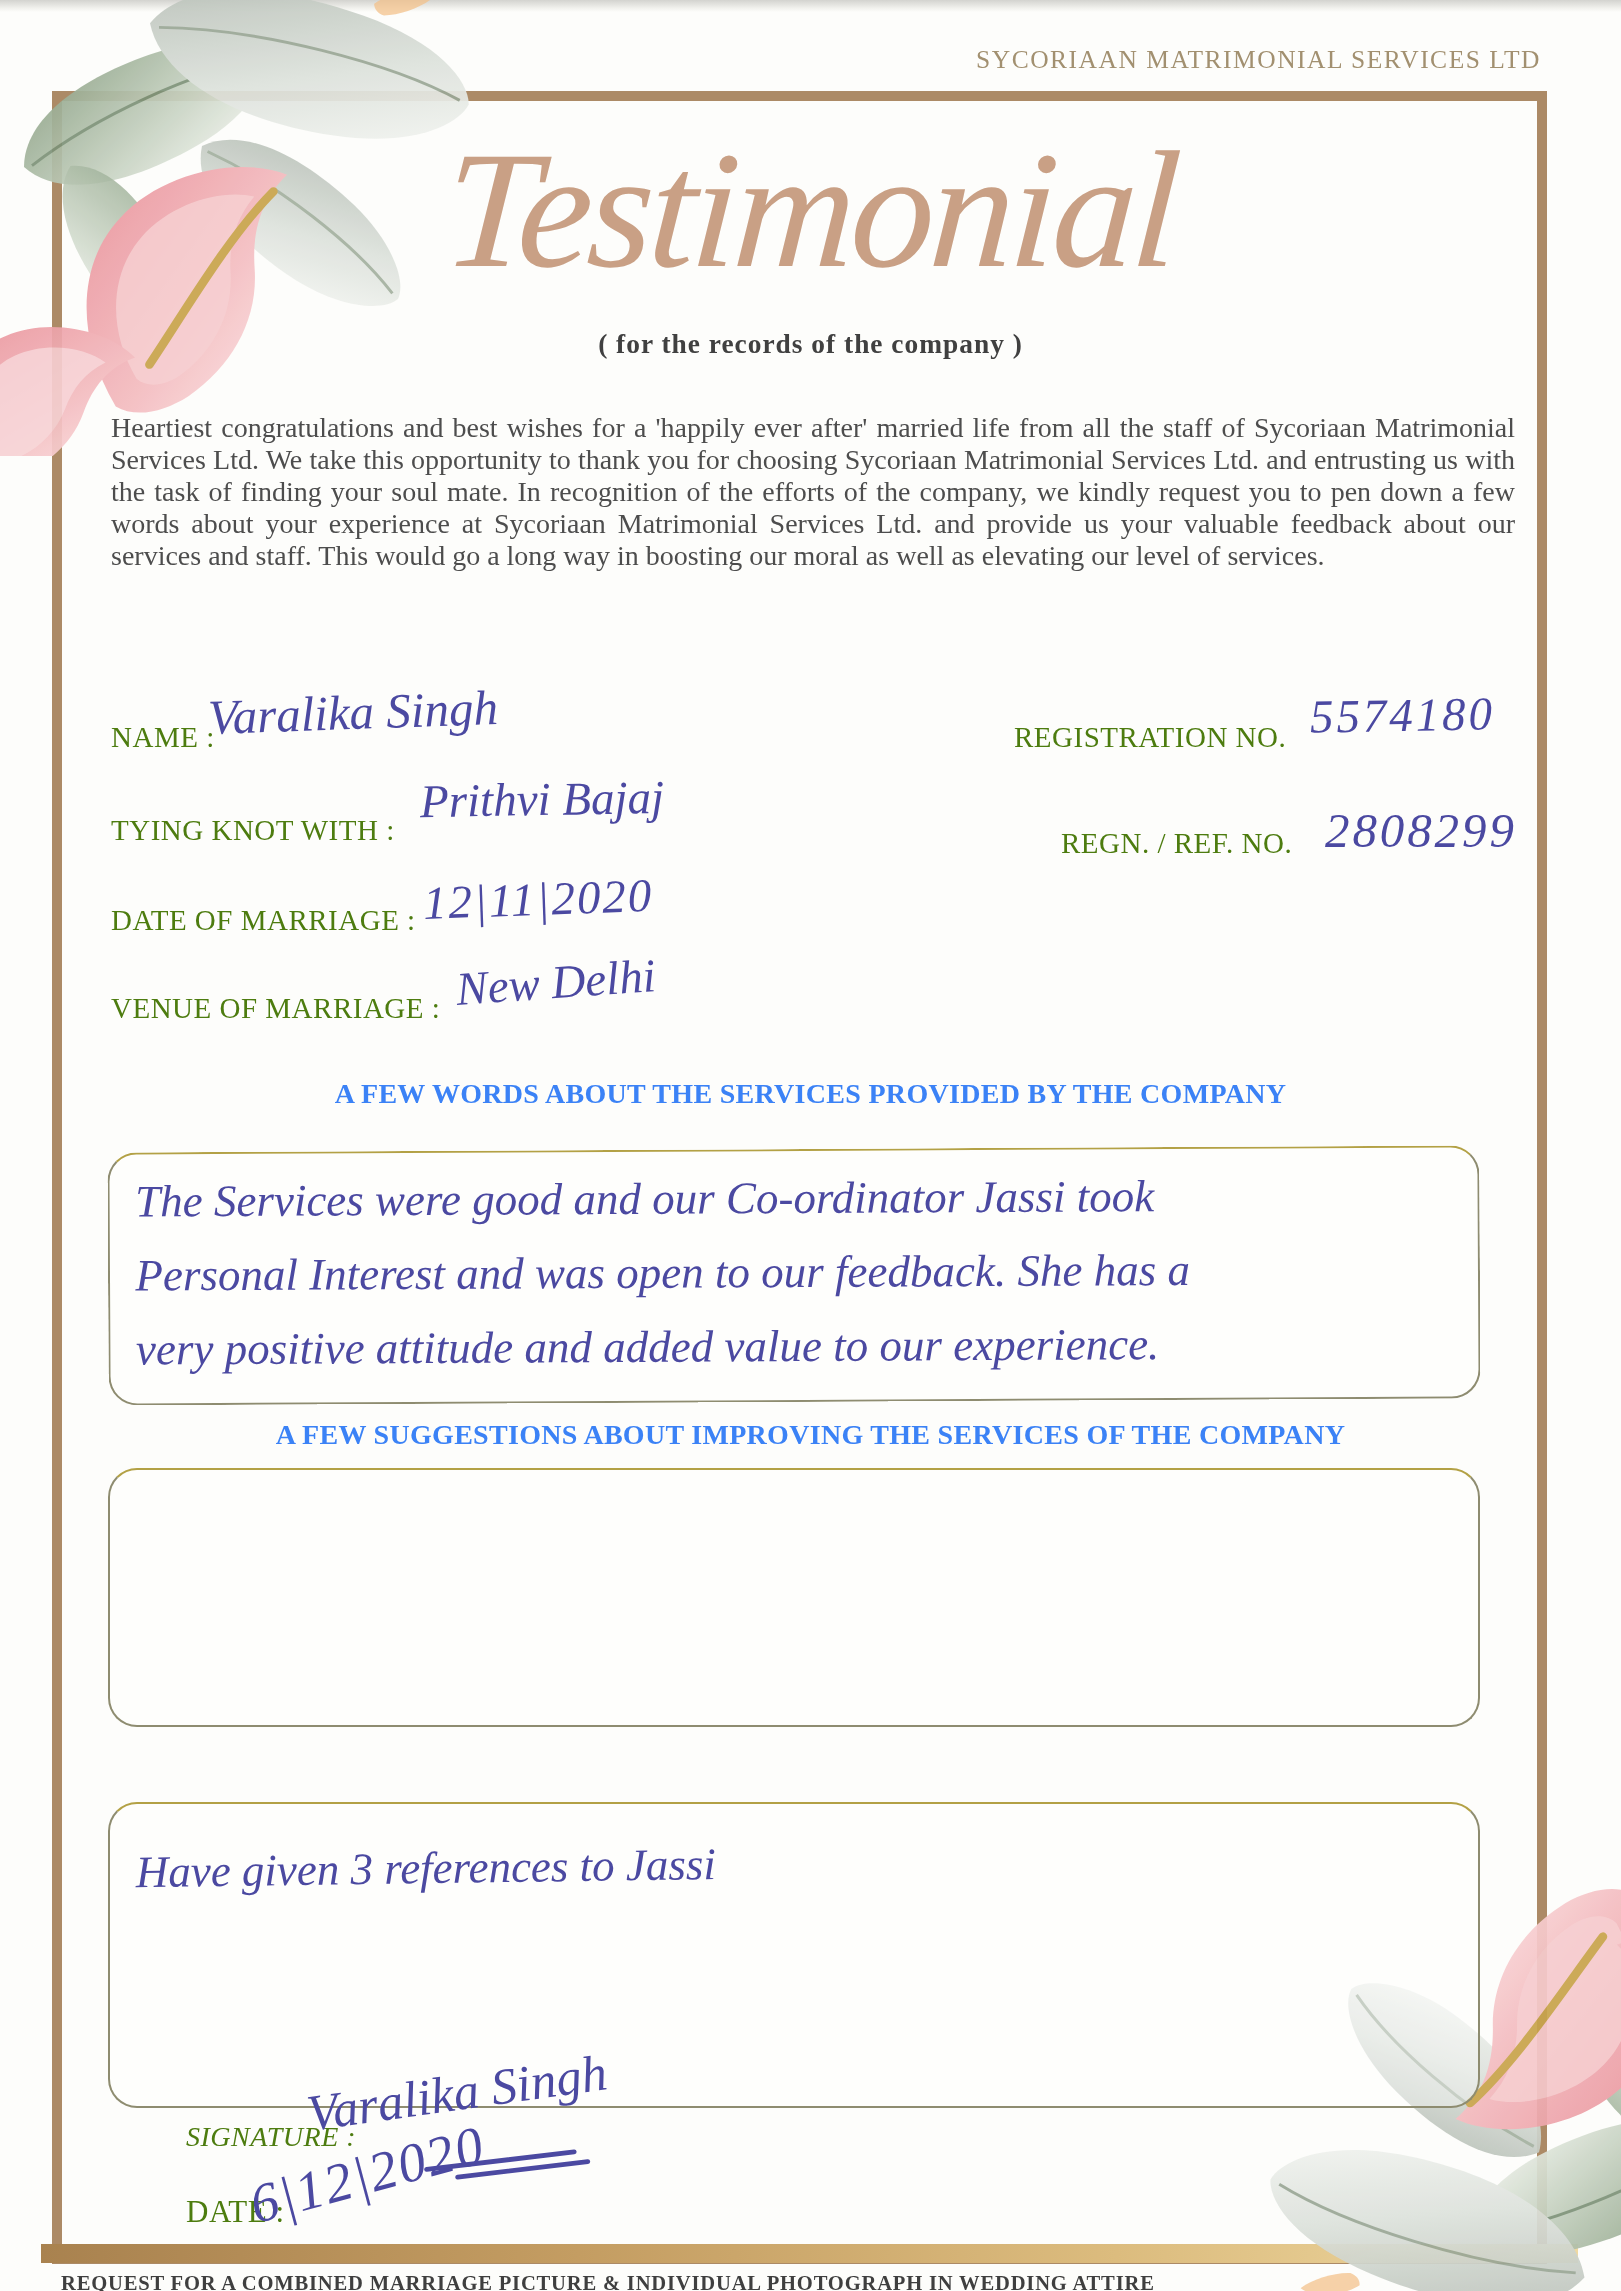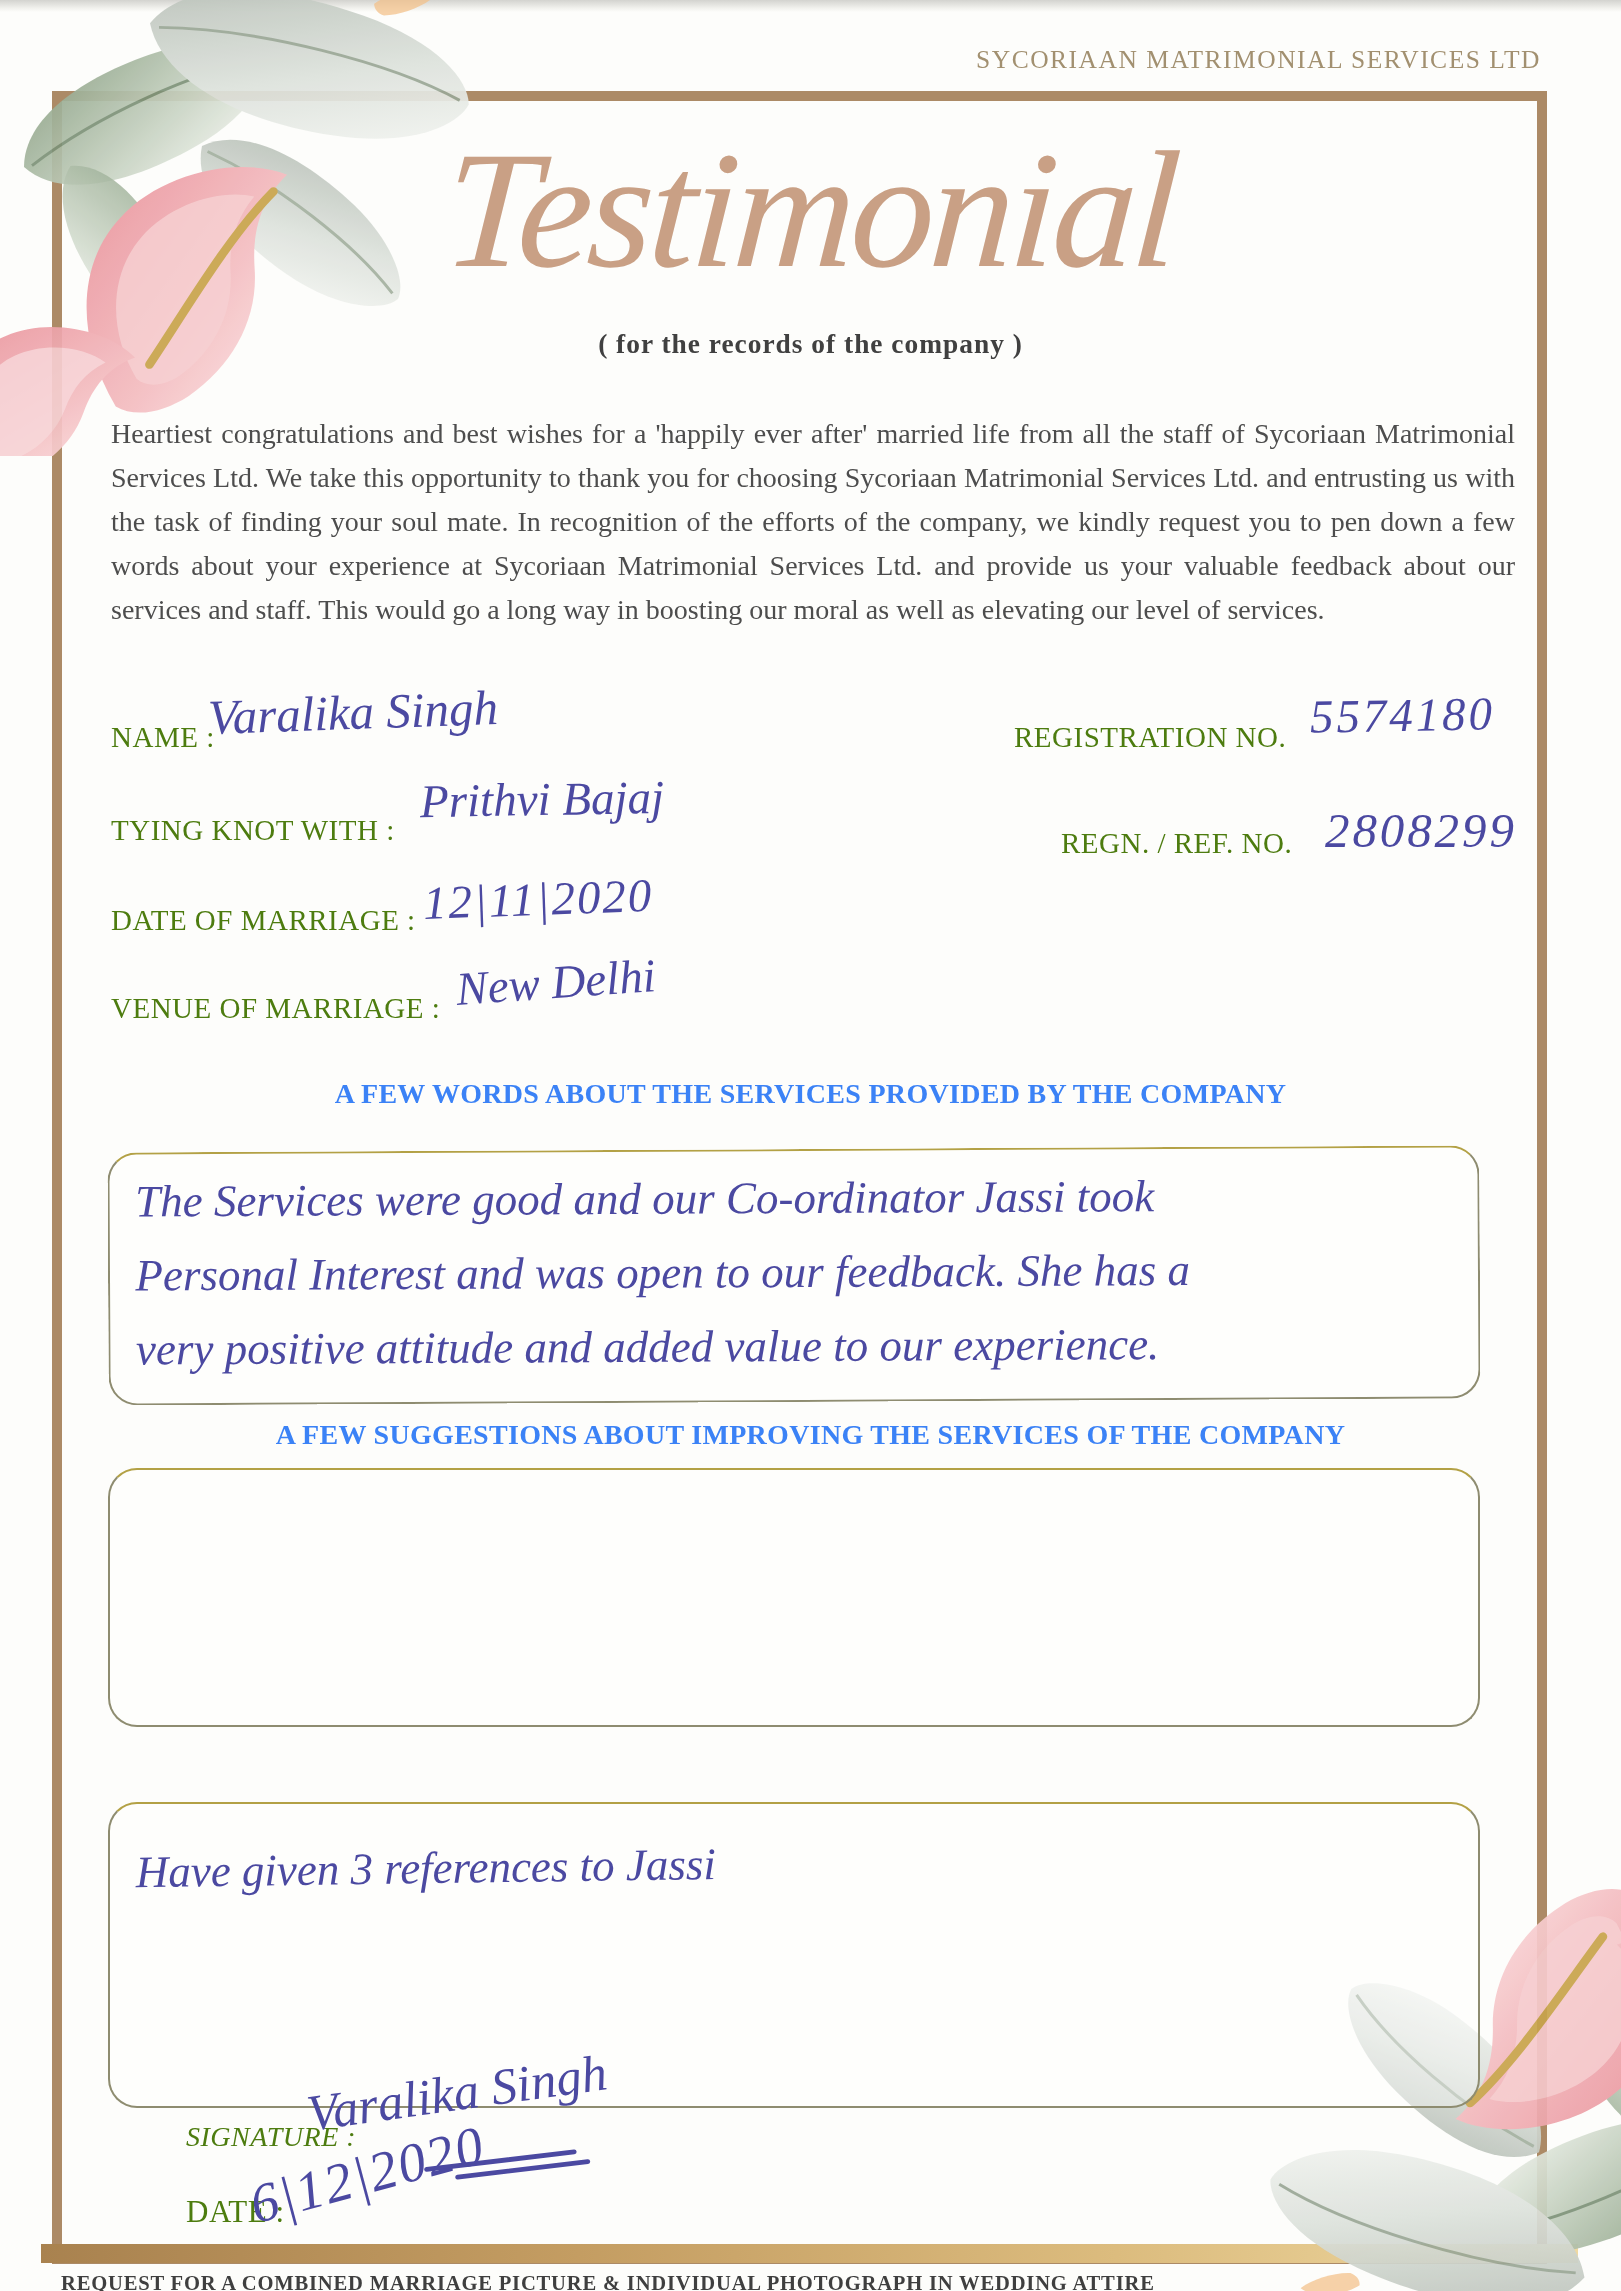--- a/index.html
+++ b/index.html
@@ -21,21 +21,21 @@
   .company{position:absolute;top:45px;right:80px;z-index:3;color:#a29070;
            font-size:25.5px;letter-spacing:1.5px;}
   
   .title-script{position:absolute;top:114px;left:0;width:100%;text-align:center;z-index:3;
            font-style:italic;font-size:167px;color:#c9a085;letter-spacing:-3.9px;
            transform:skewX(-4deg);}
   .title-sub{position:absolute;top:329px;left:0;width:100%;text-align:center;z-index:3;
            font-size:27.4px;color:#404040;letter-spacing:1px;font-weight:bold;}
   
   .intro{position:absolute;left:111px;top:412px;width:1404px;z-index:3;
-         font-size:28px;line-height:44px;text-align:justify;color:#4d4d4d;}
+         font-size:28px;line-height:32px;text-align:justify;color:#4d4d4d;}
   
   .label{position:absolute;z-index:3;color:#4d7c0f;font-size:29px;letter-spacing:0.5px;}
   .hand{position:absolute;z-index:4;font-style:italic;color:#4b49a1;white-space:nowrap;}
   .hand.v-name{left:208px;top:684px;font-size:49px;transform:rotate(-2deg);}
   .hand.v-reg{left:1310px;top:688px;font-size:47px;letter-spacing:2.9px;transform:rotate(-1deg);}
   .hand.v-knot{left:420px;top:772px;font-size:47px;transform:rotate(-1deg);}
   .hand.v-ref{left:1325px;top:802px;font-size:49px;letter-spacing:2.9px;}
   .hand.v-dom{left:423px;top:872px;font-size:47px;letter-spacing:2px;transform:rotate(-2deg);}
   .hand.v-venue{left:456px;top:955px;font-size:47px;transform:rotate(-4deg);}
   

